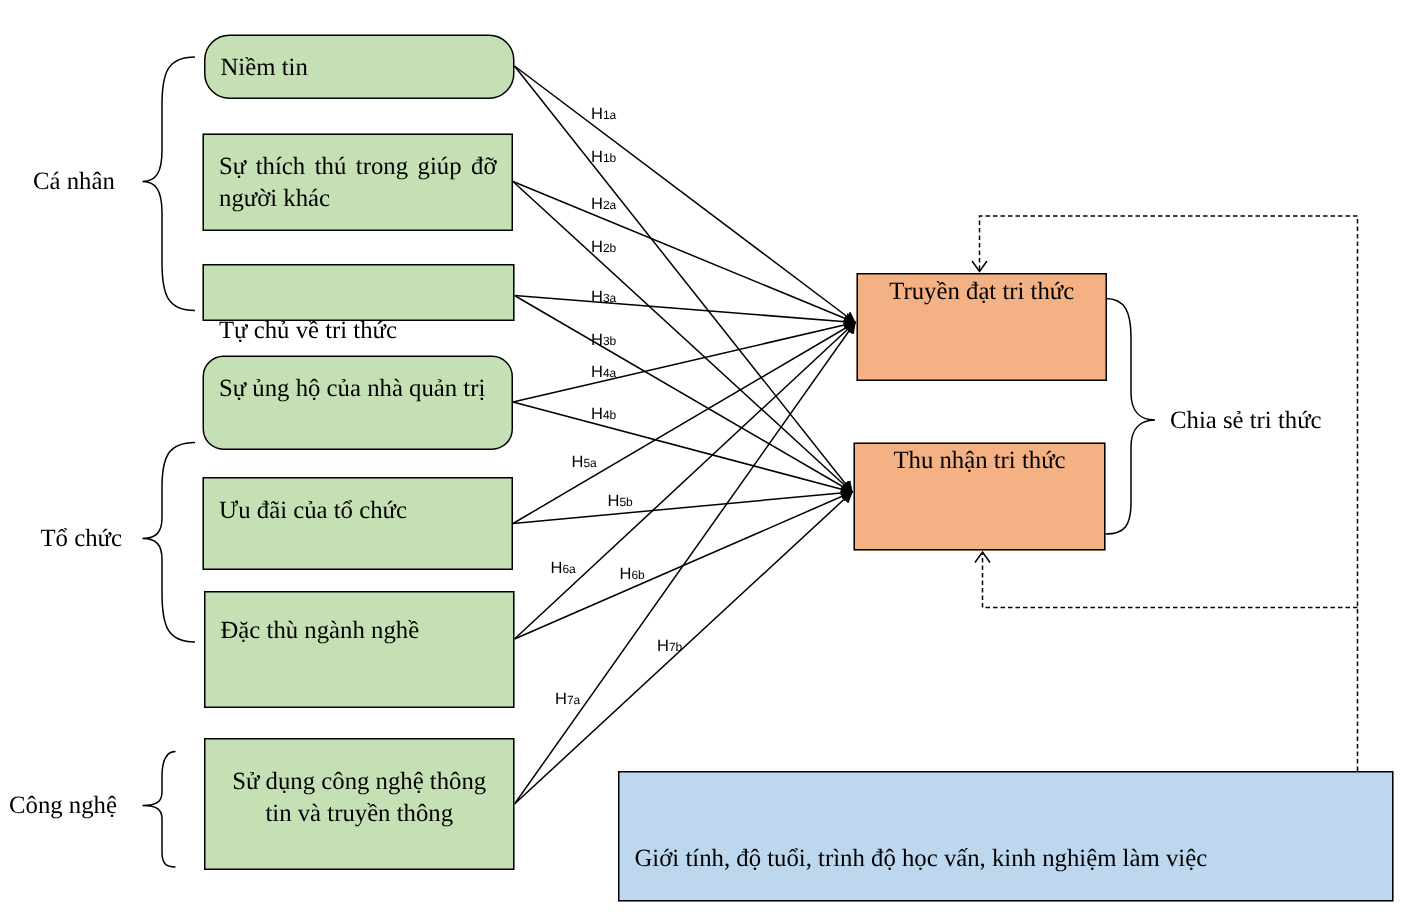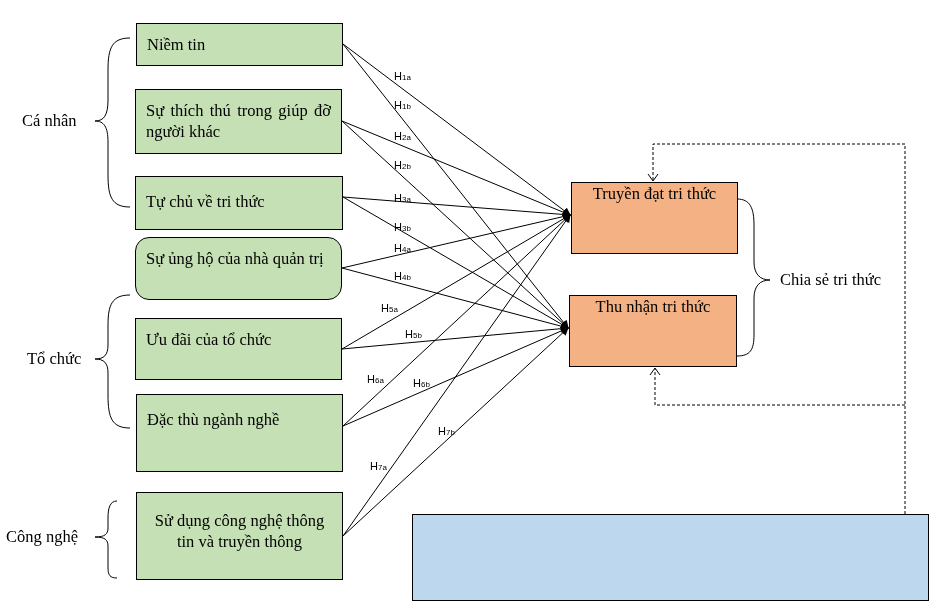--- a/index.html
+++ b/index.html
@@ -53,27 +53,27 @@
   <path fill="none" stroke="#000" stroke-width="1" stroke-dasharray="3,2" d="M905,514 L905,144 L653,144 L653,180"></path>
   <path fill="none" stroke="#000" stroke-width="1" stroke-dasharray="3,2" d="M905,405 L655,405 L655,369"></path>
   <path fill="none" stroke="#000" stroke-width="1" d="M648,174 L653,181 L658,174"></path>
   <path fill="none" stroke="#000" stroke-width="1" d="M650,375 L655,368 L660,375"></path>
 </svg>
 
 <div class="group-label" style="left:22px; top:111px;">Cá nhân</div>
 <div class="group-label" style="left:27px; top:349px;">Tổ chức</div>
 <div class="group-label" style="left:6px; top:527px;">Công nghệ</div>
 
-<div class="box green" style="left:136px; top:23px; width:207px; height:43px;">
+<div class="box green" style="left:136px; top:23px; width:207px; height:43px;border-radius:17px;">
   <span>Niềm tin</span>
 </div>
 <div class="box green" style="left:135px; top:89px; width:207px; height:65px;">
   <span>Sự thích thú trong giúp đỡ người khác</span>
 </div>
-<div class="box green" style="left:135px; top:176px; width:208px; height:54px; padding-top:14px;">
+<div class="box green" style="left:135px; top:176px; width:208px; height:38px; padding-top:32px;">
   <span>Tự chủ về tri thức</span>
 </div>
 <div class="box green" style="left:135px; top:237px; width:207px; height:63px;border-radius:14px;">
   <span>Sự ủng hộ của nhà quản trị</span>
 </div>
 <div class="box green" style="left:135px; top:318px; width:207px; height:62px; ">
   <span>Ưu đãi của tổ chức</span>
 </div>
 <div class="box green" style="left:136px; top:394px; width:207px; height:78px; padding-top:14px;">
   <span>Đặc thù ngành nghề</span>
@@ -84,20 +84,21 @@
 
 <div class="box orange" style="left:571px; top:182px; width:167px; height:72px;">
   <span>Truyền đạt tri thức</span>
 </div>
 <div class="box orange" style="left:569px; top:295px; width:168px; height:72px;">
   <span>Thu nhận tri thức</span>
 </div>
 <div class="group-label" style="left:780px; top:270px;">Chia sẻ tri thức</div>
 
 <div class="box blue" style="left:412px; top:514px; width:517px; height:87px;">
+  <div class="ctrl-text">Giới tính, độ tuổi, trình độ học vấn, kinh nghiệm làm việc</div>
 </div>
 
 <div id="hyp-labels">
     <div class="hlabel" style="left: 394px; top: 70px;"><span>H</span><span class="sub">1a</span></div>
     <div class="hlabel" style="left: 394px; top: 99px;"><span>H</span><span class="sub">1b</span></div>
     <div class="hlabel" style="left: 394px; top: 130px;"><span>H</span><span class="sub">2a</span></div>
     <div class="hlabel" style="left: 394px; top: 159px;"><span>H</span><span class="sub">2b</span></div>
     <div class="hlabel" style="left: 394px; top: 192px;"><span>H</span><span class="sub">3a</span></div>
     <div class="hlabel" style="left: 394px; top: 221px;"><span>H</span><span class="sub">3b</span></div>
     <div class="hlabel" style="left: 394px; top: 242px;"><span>H</span><span class="sub">4a</span></div>

